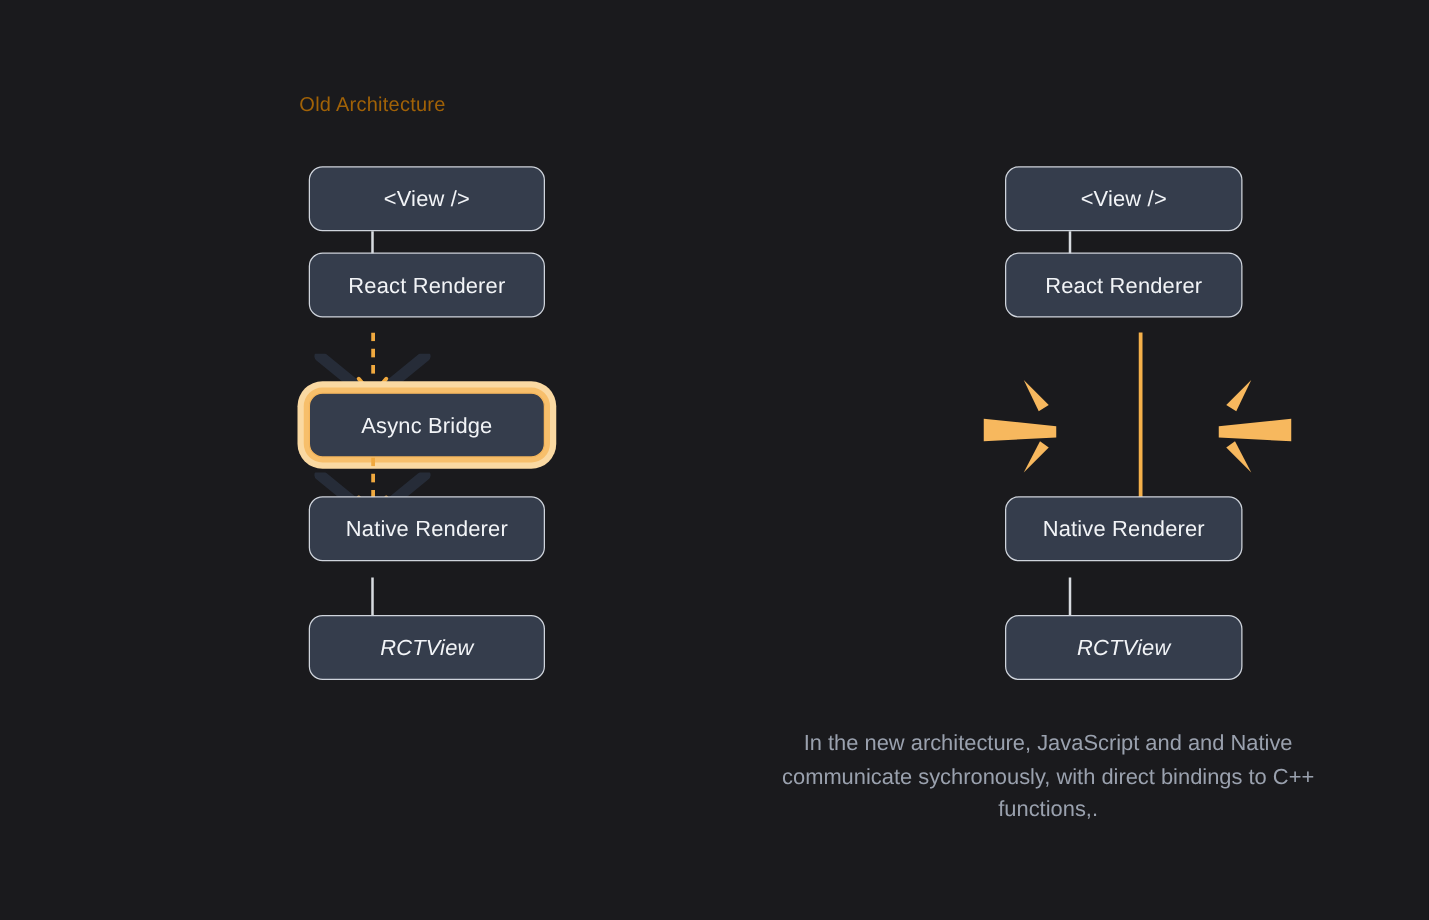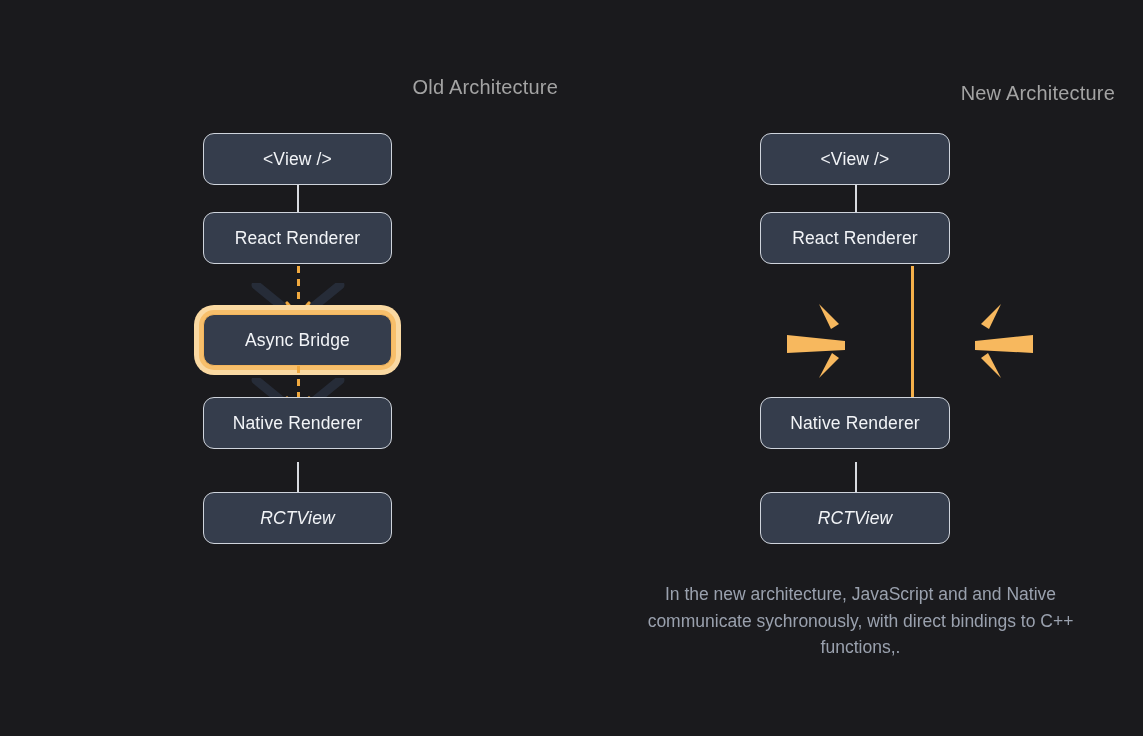--- a/index.html
+++ b/index.html
@@ -25,24 +25,24 @@
     top: 0;
     width: 520px;
     height: 736px;
   }
   #column-old { left: 38px; }
   #column-new { left: 595px; }
 
   .col-title {
     position: absolute;
     width: 100%;
-    text-align: right;
-    font-size: 20px;
+    text-align: center;
+    font-size: 16px;
     font-weight: 400;
-    color: #a3a3a3;
+    color: #a16207;
     letter-spacing: .2px;
     white-space: nowrap;
   }
   #title-old { top: 76px; }
   #title-new { top: 82px; }
 
   
   .node {
     position: absolute;
     width: 189px;
@@ -51,26 +51,27 @@
     border-radius: 11px;
     background: #353d4c;
     color: #f2f4f7;
     font-size: 17.5px;
     font-weight: 400;
     letter-spacing: .15px;
     display: flex;
     align-items: center;
     justify-content: center;
     white-space: nowrap;
+    margin-left: 44px;
   }
   #column-old .node { left: 165px; }
   #column-new .node { left: 165px; width: 190px; }
 
   .n-view      { top: 133px; }
-  .n-react     { top: 212px; }
+  .n-react     { top: 202px; }
   .n-bridge    { top: 314px; }
   .n-native    { top: 397px; }
   .n-rct       { top: 492px; font-style: italic; }
 
   
   .node.highlight {
     border-color: #f5b65c;
     box-shadow:
       0 0 0 4px #f7bf6b,
       0 0 0 9px #fad9a2;
@@ -142,21 +143,21 @@
   
   .caption {
     position: absolute;
     text-align: center;
     font-size: 17.5px;
     line-height: 26.5px;
     color: #9aa1ae;
     font-weight: 400;
   }
   #caption-old { left: 45px;  top: 581px; width: 430px; }
-  #caption-new { left: 28px;  top: 581px; width: 475px; }
+  #caption-new { left: 6px;  top: 581px; width: 475px; }
 </style>
 </head>
 <body>
 
 <div id="canvas">
 
   <div class="column" id="column-old">
 
     <div class="col-title" id="title-old">Old Architecture</div>
 
@@ -185,21 +186,20 @@
     <div class="node n-native">Native Renderer</div>
 
     <div class="link link-native-rct"></div>
 
     <div class="node n-rct">RCTView</div>
 
   </div>
 
   <div class="column" id="column-new">
 
-    <div class="col-title" id="title-new">New Architecture</div>
 
     <div class="node n-view">&lt;View /&gt;</div>
 
     <div class="link link-view-react" style="left:259.5px"></div>
 
     <div class="node n-react">React Renderer</div>
 
     <div class="sync-line"></div>
     <svg class="sync-arrow" viewBox="0 0 22 20">
       <path d="M11 1 L11 18 M4 11 L11 18.5 L18 11" stroke="#f5b04a" stroke-width="2.6" fill="none" stroke-linecap="round" stroke-linejoin="round"></path>

